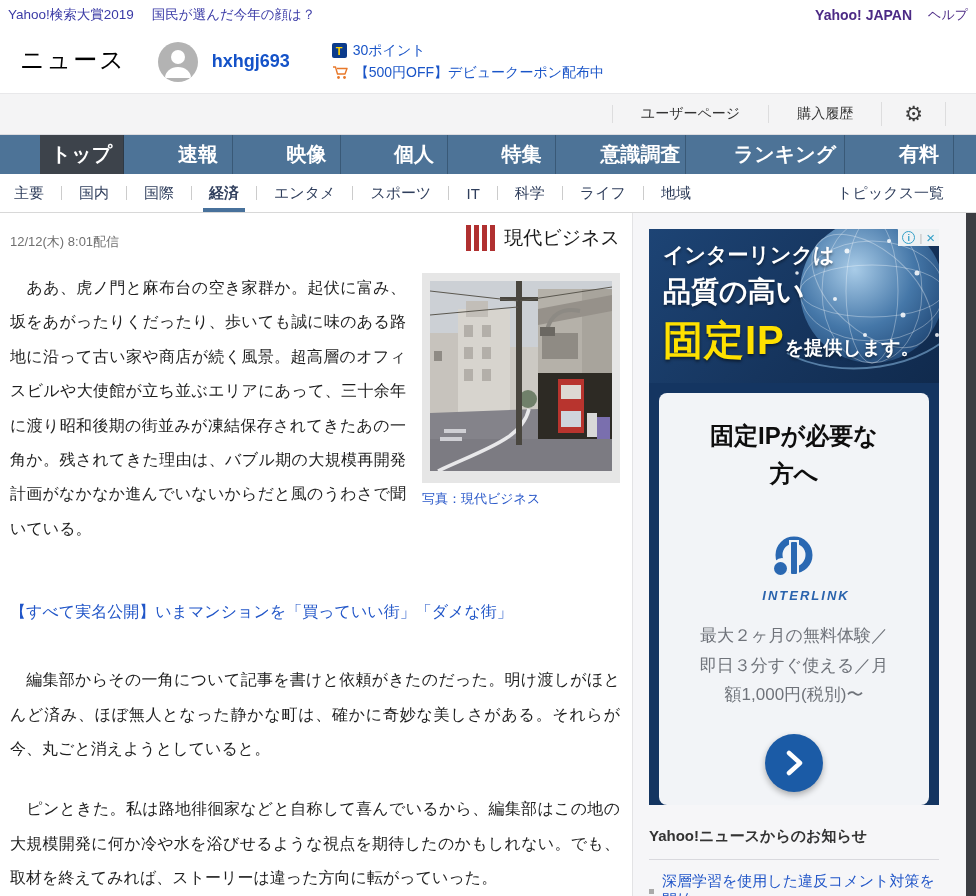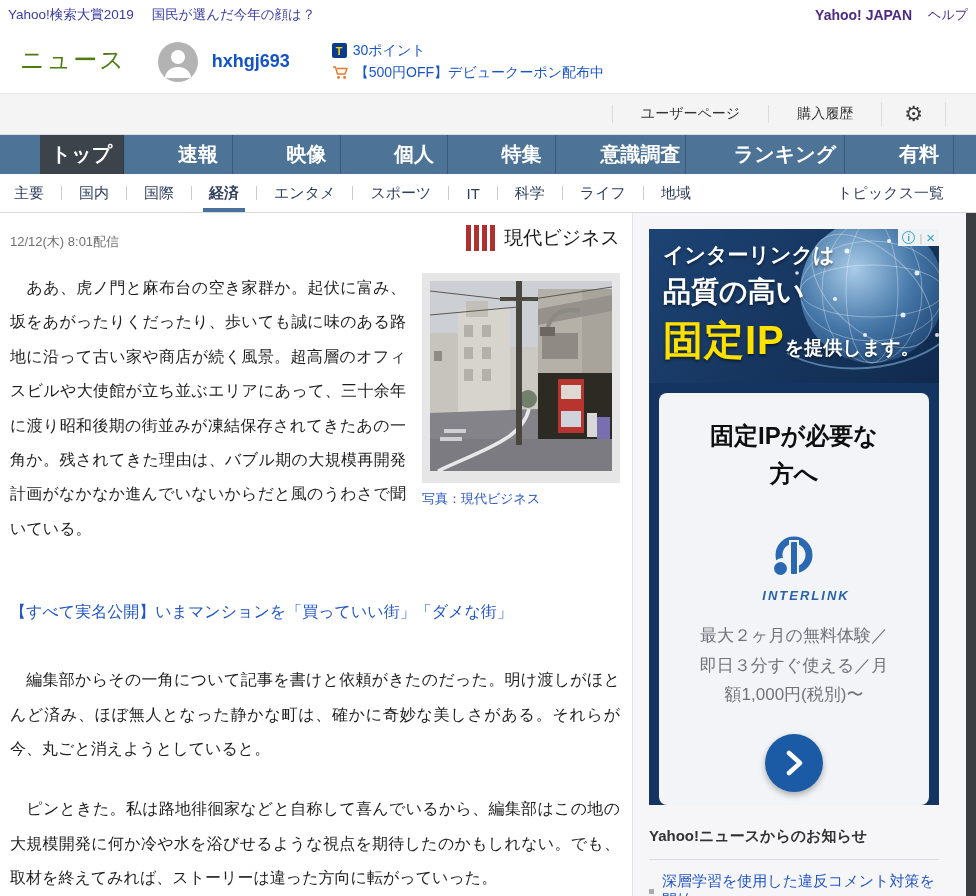--- a/index.html
+++ b/index.html
@@ -16,21 +16,21 @@
   .topbar .websearch { display:flex; margin-right:26px; }
   .topbar input { width:196px; height:24px; border:1px solid #a8a8a8; border-right:none; padding:0 6px; font-size:12px; color:#333; outline:none; }
   .topbar input::placeholder { color:#9a9a9a; }
   .topbar .search-btn { width:25px; height:24px; background:#2a6ede; border:none; display:flex; align-items:center; justify-content:center; cursor:pointer; }
 
   
   .header { height:63px; display:flex; align-items:center; padding:0 8px; background:#fff; }
   .logo { display:flex; align-items:flex-end; cursor:pointer; }
   .logo .yahoo { font-family:"Liberation Serif",serif; font-style:italic; font-weight:bold; font-size:36px; color:#ff0033; line-height:.9; letter-spacing:-1px; }
   .logo .japan { font-family:"Liberation Serif",serif; font-style:italic; font-weight:bold; font-size:13px; color:#ff0033; display:block; text-align:right; margin-top:-4px; letter-spacing:1px; }
-  .logo .service { font-size:24px; color:#4d7c0f; margin-left:12px; margin-bottom:4px; letter-spacing:2px; }
+  .logo .service { font-size:24px; color:#000000; margin-left:12px; margin-bottom:4px; letter-spacing:2px; }
   .avatar { width:40px; height:40px; border-radius:50%; background:#b3b3b3; margin-left:32px; display:flex; align-items:center; justify-content:center; overflow:hidden; cursor:pointer; }
   .username { font-size:18px; font-weight:bold; color:#1452c8; margin-left:14px; cursor:pointer; }
   .points { margin-left:42px; display:flex; flex-direction:column; gap:4px; }
   .points .row { display:flex; align-items:center; gap:6px; font-size:14px; color:#1a55c8; cursor:pointer; }
   .tpoint { width:15px; height:15px; background:#0b3b8c; border-radius:2px; color:#ffd400; font-weight:bold; font-size:11px; display:flex; align-items:center; justify-content:center; }
 
   
   .searchrow { height:42px; background:#f4f4f5; border-top:1px solid #e8e8ea; border-bottom:1px solid #dcdce0; display:flex; align-items:stretch; }
   .searchrow .lead { display:flex; align-items:center; padding-left:8px; }
   .kw-wrap { position:relative; }

